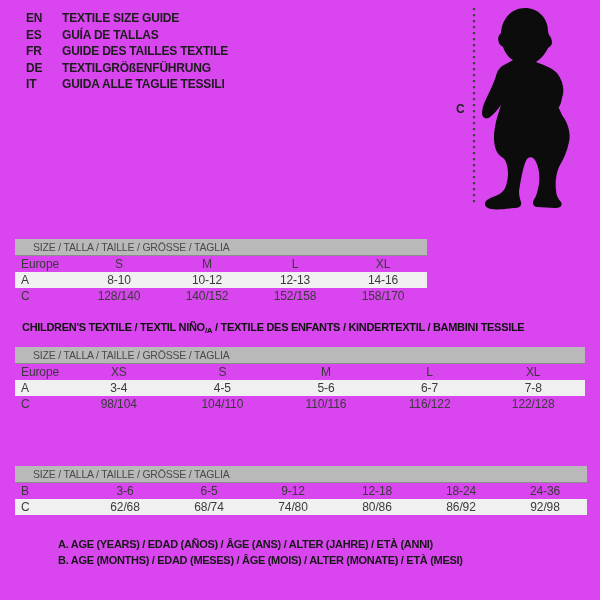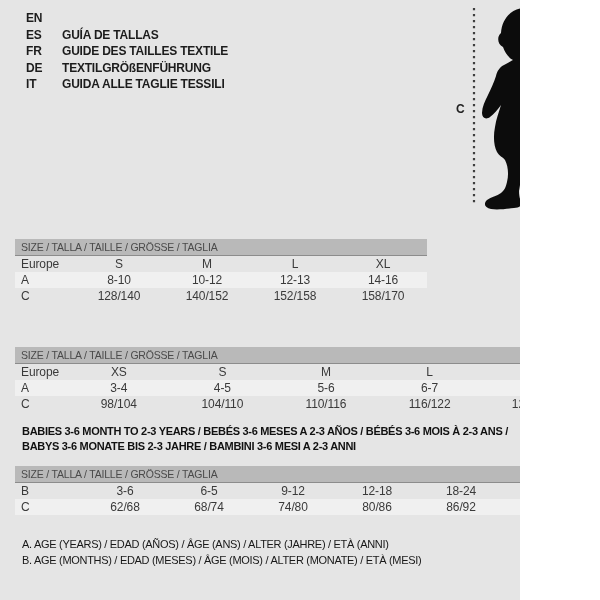--- a/index.html
+++ b/index.html
@@ -1,16 +1,16 @@
 <!DOCTYPE html>
 <html><head>
 <meta charset="utf-8">
 <style>
   html,body{margin:0;padding:0;background:#ffffff;}
-  #stage{position:relative;width:520px;height:600px;background:#e5e5e5;overflow:hidden;
+  #stage{position:relative;width:600px;height:600px;background:#d946ef;overflow:hidden;
          font-family:"Liberation Sans","DejaVu Sans",sans-serif;color:#3a3a3a;}
 
   
   .lang-block{position:absolute;left:26px;top:10px;}
   .lang-row{display:flex;height:16.5px;align-items:center;}
   .lang-code{width:36px;font-size:12px;font-weight:700;color:#1c1c1c;letter-spacing:-0.2px;}
   .lang-label{font-size:12px;font-weight:700;color:#1c1c1c;letter-spacing:-0.2px;white-space:nowrap;}
 
   
   .figure-block{position:absolute;left:450px;top:0px;width:150px;height:215px;}
@@ -20,38 +20,39 @@
   
   .sec-title{position:absolute;left:22px;font-size:11px;font-weight:700;color:#111;
              letter-spacing:-0.3px;white-space:nowrap;line-height:15px;}
   .sub{font-size:8px;vertical-align:-2px;}
 
   
   .size-table{position:absolute;left:15px;border-collapse:collapse;table-layout:fixed;}
   .size-table td{font-size:12px;height:16px;padding:0;vertical-align:middle;
                  color:#3a3a3a;letter-spacing:-0.1px;white-space:nowrap;}
   .size-table .bar td{background:#b9b9b9;color:#4a4a4a;font-size:10.5px;
-                      border-bottom:1px solid #8c8c8c;padding-left:6px;letter-spacing:-0.2px;}
+                      border-bottom:1px solid #8c8c8c;padding-left:18px;letter-spacing:-0.2px;}
   .size-table td.lbl{text-align:left;padding-left:6px;}
   .size-table td.val{text-align:center;}
   .size-table tr.shade td{background:#f0f0f0;}
 
   
   .footnotes{position:absolute;left:22px;top:536px;}
-  .footnote{font-size:11px;font-weight:400;color:#181818;line-height:16px;
-            letter-spacing:-0.3px;white-space:nowrap;}
+  .footnote{font-size:11px;font-weight:700;color:#181818;line-height:16px;
+            letter-spacing:-0.3px;white-space:nowrap;margin-left:36px;}
 </style>
 </head>
 <body>
 
 <div id="stage">
 
   <div class="lang-block">
     <div class="lang-row">
       <span class="lang-code">EN</span>
+      <span class="lang-label">TEXTILE SIZE GUIDE</span>
     </div>
     <div class="lang-row">
       <span class="lang-code">ES</span>
       <span class="lang-label">GUÍA DE TALLAS</span>
     </div>
     <div class="lang-row">
       <span class="lang-code">FR</span>
       <span class="lang-label">GUIDE DES TAILLES TEXTILE</span>
     </div>
     <div class="lang-row">
@@ -145,20 +146,23 @@
     <tr>
       <td class="lbl">C</td>
       <td class="val">128/140</td>
       <td class="val">140/152</td>
       <td class="val">152/158</td>
       <td class="val">158/170</td>
     </tr>
   </tbody>
     </table>
 
+  <div class="sec-title" style="top:320px;">
+    <span>CHILDREN'S TEXTILE / TEXTIL NIÑO</span><span class="sub">/A</span><span> / TEXTILE DES ENFANTS / KINDERTEXTIL / BAMBINI TESSILE</span>
+  </div>
 
   <table class="size-table" style="top:347px;width:570px;">
     <colgroup>
         <col style="width:52px">
         <col>
         <col>
         <col>
         <col>
         <col>
       </colgroup>
@@ -186,24 +190,20 @@
       <td class="lbl">C</td>
       <td class="val">98/104</td>
       <td class="val">104/110</td>
       <td class="val">110/116</td>
       <td class="val">116/122</td>
       <td class="val">122/128</td>
     </tr>
   </tbody>
     </table>
 
-  <div class="sec-title" style="top:424px;">
-    <div>BABIES 3-6 MONTH TO 2-3 YEARS / BEBÉS 3-6 MESES A 2-3 AÑOS / BÉBÉS 3-6 MOIS À 2-3 ANS /</div>
-    <div>BABYS 3-6 MONATE BIS 2-3 JAHRE / BAMBINI 3-6 MESI A 2-3 ANNI</div>
-  </div>
 
   <table class="size-table" style="top:466px;width:572px;">
     <colgroup>
         <col style="width:68px">
         <col>
         <col>
         <col>
         <col>
         <col>
         <col>

